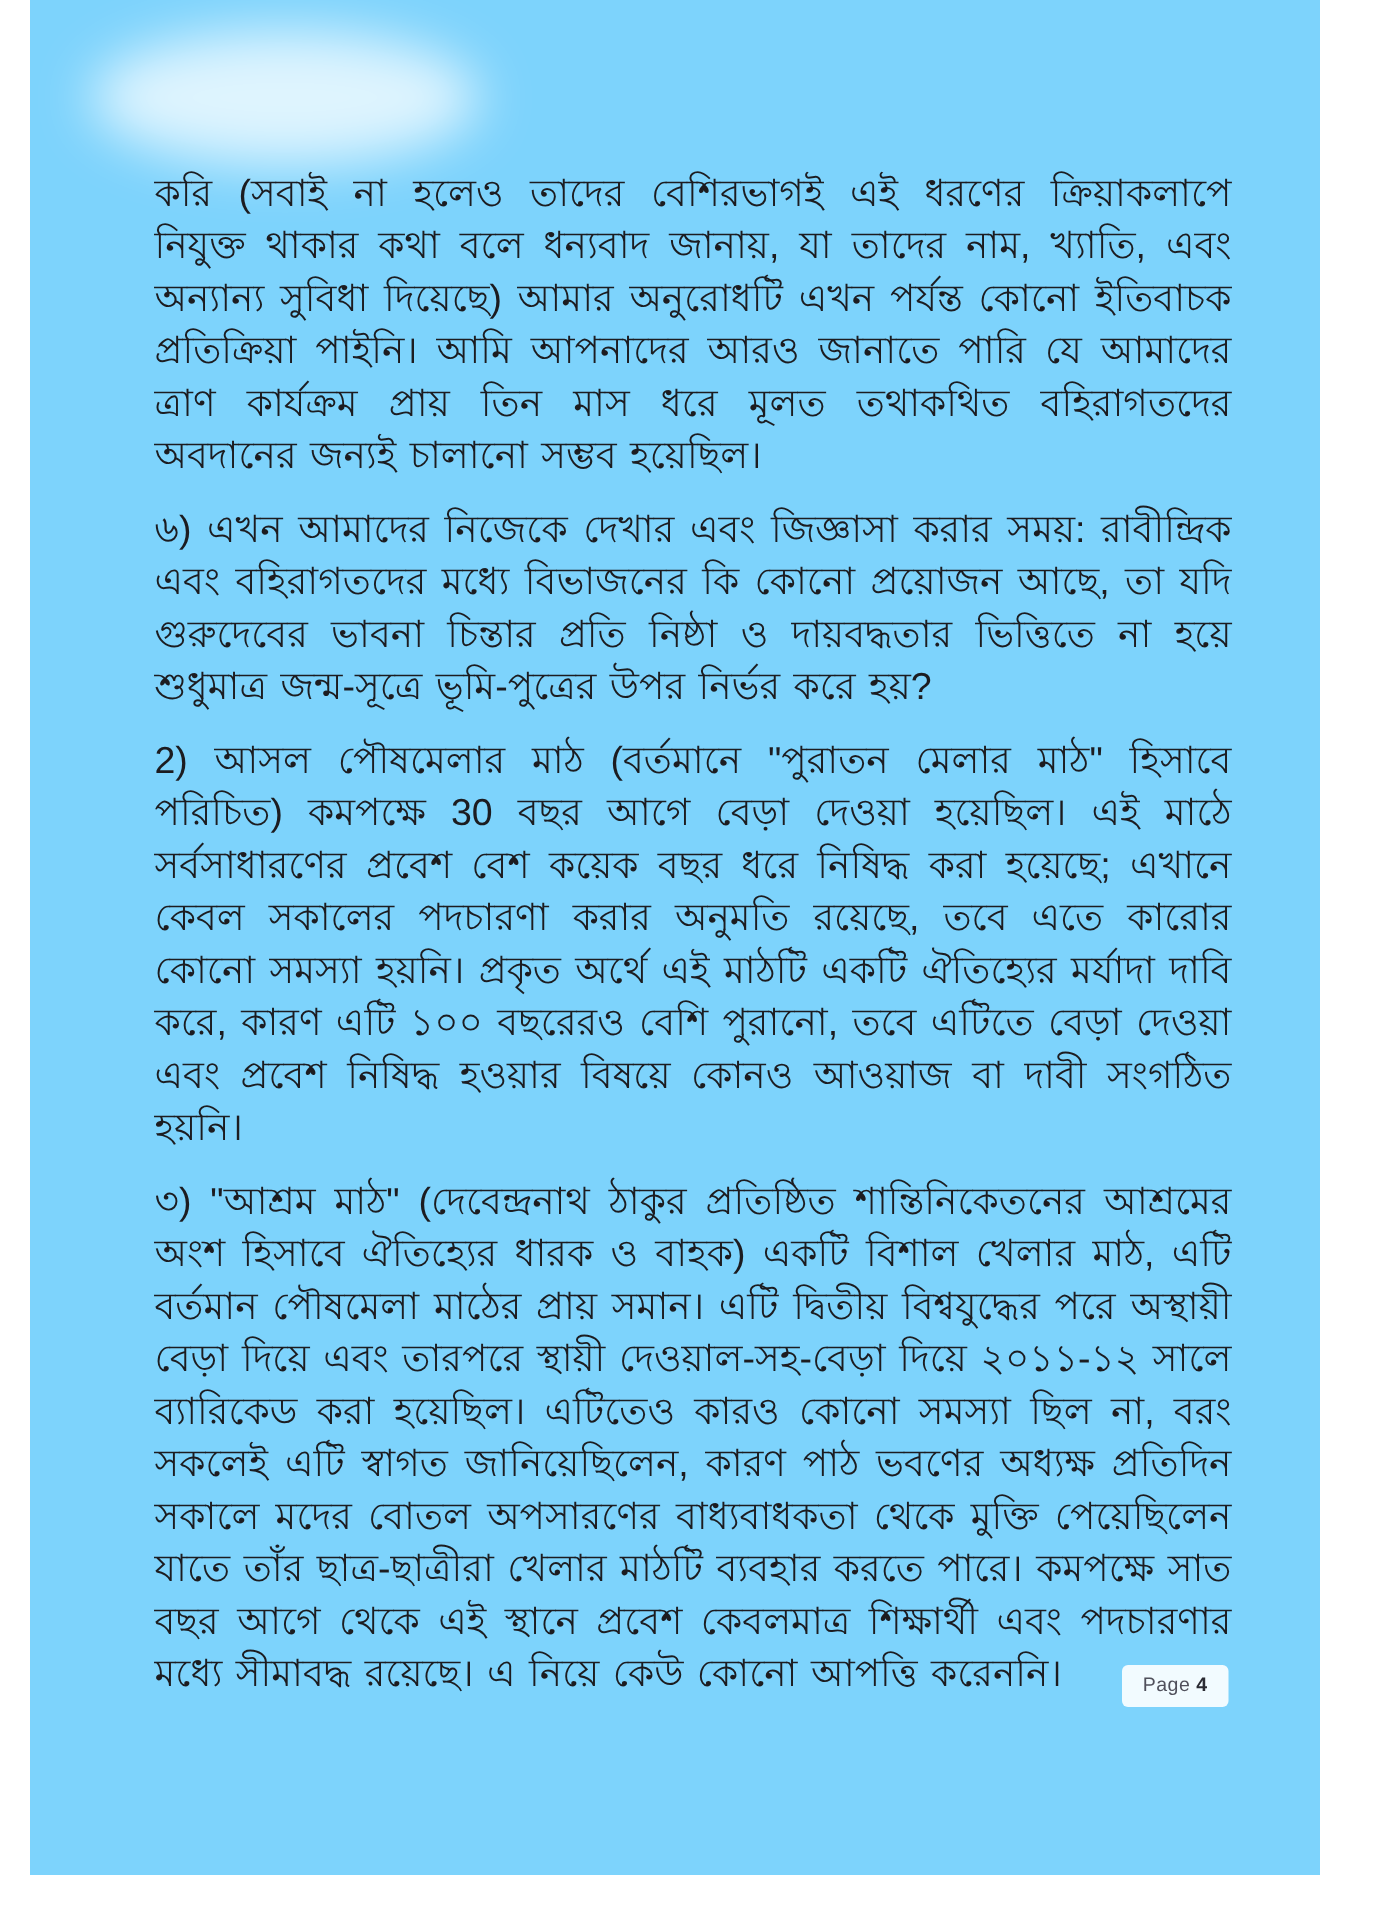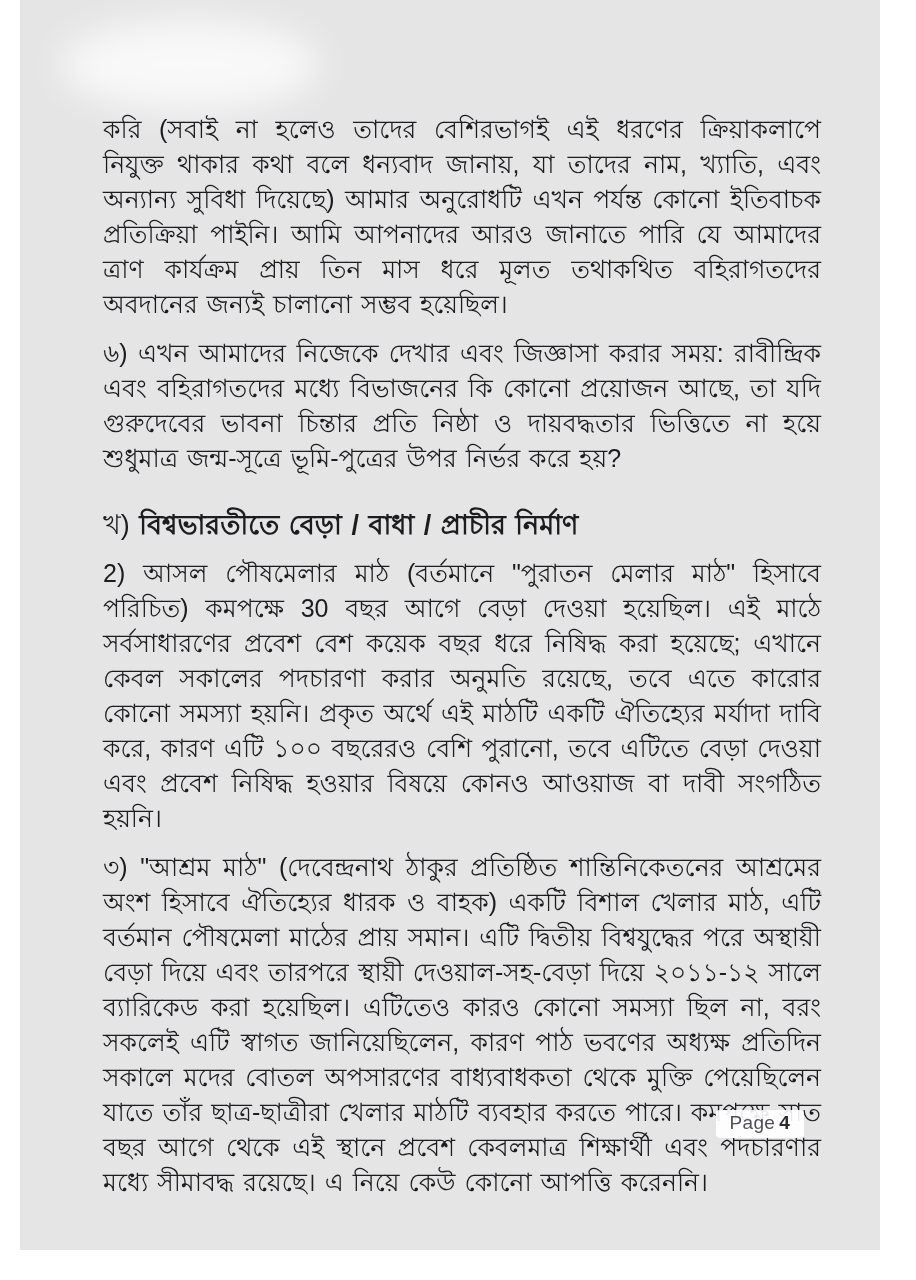--- a/index.html
+++ b/index.html
@@ -14,21 +14,21 @@
     overflow: hidden;
     background: #ffffff;
     font-family: "Liberation Sans", "DejaVu Sans", sans-serif;
   }
   .paper {
     position: absolute;
     left: 20px;
     top: 0;
     width: 860px;
     height: 1250px;
-    background: #e5e5e5;
+    background: #7dd3fc;
   }
   .watermark-smudge {
     position: absolute;
     left: 40px;
     top: 20px;
     width: 260px;
     height: 90px;
     background: rgba(255,255,255,0.75);
     border-radius: 50%;
     filter: blur(18px);
@@ -55,46 +55,45 @@
     text-align: left;
   }
   .section-heading .prefix {
     font-weight: normal;
   }
   .section-heading .title {
     font-weight: bold;
   }
   .footer {
     position: absolute;
-    right: 76px;
+    right: 61px;
     top: 1110px;
     background: rgba(255,255,255,0.9);
     padding: 3px 14px 5px 14px;
     border-radius: 4px;
-    font-size: 19px;
+    font-size: 13px;
     line-height: 20px;
     color: #50505c;
     letter-spacing: 0.3px;
   }
   .footer .page-num {
     font-weight: bold;
     color: #2b2b33;
     margin-left: 4px;
   }
 </style>
 </head>
 <body>
 
 <div class="paper">
   <div class="watermark-smudge"></div>
 
   <div class="content">
     <p class="para">করি (সবাই না হলেও তাদের বেশিরভাগই এই ধরণের ক্রিয়াকলাপে নিযুক্ত থাকার কথা বলে ধন্যবাদ জানায়, যা তাদের নাম, খ্যাতি, এবং অন্যান্য সুবিধা দিয়েছে) আমার অনুরোধটি এখন পর্যন্ত কোনো ইতিবাচক প্রতিক্রিয়া পাইনি। আমি আপনাদের আরও জানাতে পারি যে আমাদের ত্রাণ কার্যক্রম প্রায় তিন মাস ধরে মূলত তথাকথিত বহিরাগতদের অবদানের জন্যই চালানো সম্ভব হয়েছিল।</p>
     <p class="para">৬) এখন আমাদের নিজেকে দেখার  এবং জিজ্ঞাসা করার সময়: রাবীন্দ্রিক এবং বহিরাগতদের মধ্যে বিভাজনের কি কোনো প্রয়োজন আছে, তা যদি গুরুদেবের ভাবনা চিন্তার প্রতি নিষ্ঠা ও দায়বদ্ধতার ভিত্তিতে না হয়ে শুধুমাত্র জন্ম-সূত্রে ভূমি-পুত্রের উপর নির্ভর করে হয়?</p>
 
-    <h2 class="section-heading"><span class="prefix">খ)</span> <span class="title">বিশ্বভারতীতে বেড়া / বাধা / প্রাচীর নির্মাণ</span></h2>
 
     <p class="para">2) আসল পৌষমেলার মাঠ (বর্তমানে "পুরাতন মেলার মাঠ" হিসাবে পরিচিত) কমপক্ষে 30 বছর আগে বেড়া দেওয়া হয়েছিল। এই মাঠে সর্বসাধারণের প্রবেশ বেশ কয়েক বছর ধরে নিষিদ্ধ করা হয়েছে; এখানে কেবল সকালের পদচারণা করার অনুমতি রয়েছে, তবে এতে কারোর কোনো সমস্যা হয়নি। প্রকৃত অর্থে এই মাঠটি একটি ঐতিহ্যের মর্যাদা দাবি করে, কারণ এটি ১০০ বছরেরও বেশি পুরানো, তবে এটিতে বেড়া দেওয়া এবং প্রবেশ নিষিদ্ধ হওয়ার বিষয়ে কোনও আওয়াজ বা দাবী সংগঠিত হয়নি।</p>
     <p class="para">৩) "আশ্রম মাঠ" (দেবেন্দ্রনাথ ঠাকুর প্রতিষ্ঠিত শান্তিনিকেতনের আশ্রমের অংশ হিসাবে ঐতিহ্যের ধারক ও বাহক) একটি বিশাল খেলার মাঠ, এটি বর্তমান পৌষমেলা মাঠের প্রায় সমান। এটি দ্বিতীয় বিশ্বযুদ্ধের পরে অস্থায়ী বেড়া দিয়ে এবং তারপরে স্থায়ী দেওয়াল-সহ-বেড়া দিয়ে ২০১১-১২ সালে ব্যারিকেড করা হয়েছিল। এটিতেও কারও কোনো সমস্যা ছিল না, বরং সকলেই এটি স্বাগত জানিয়েছিলেন, কারণ পাঠ ভবণের অধ্যক্ষ প্রতিদিন সকালে মদের বোতল অপসারণের বাধ্যবাধকতা থেকে মুক্তি পেয়েছিলেন যাতে তাঁর ছাত্র-ছাত্রীরা খেলার মাঠটি ব্যবহার করতে পারে। কমপক্ষে সাত বছর আগে থেকে এই স্থানে প্রবেশ কেবলমাত্র শিক্ষার্থী এবং পদচারণার মধ্যে সীমাবদ্ধ রয়েছে। এ নিয়ে কেউ কোনো আপত্তি করেননি।</p>
   </div>
 
   <div class="footer"><span>Page</span><span class="page-num">4</span></div>
 </div>
 
 </body></html>

